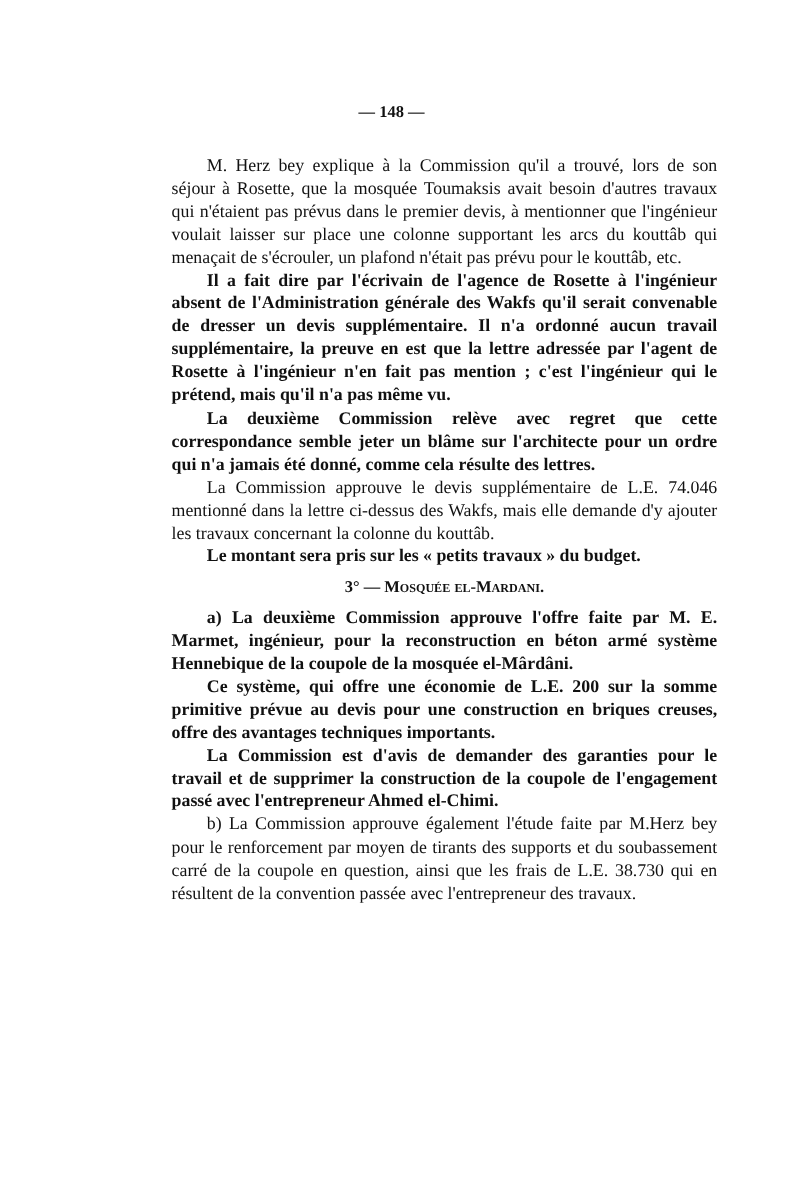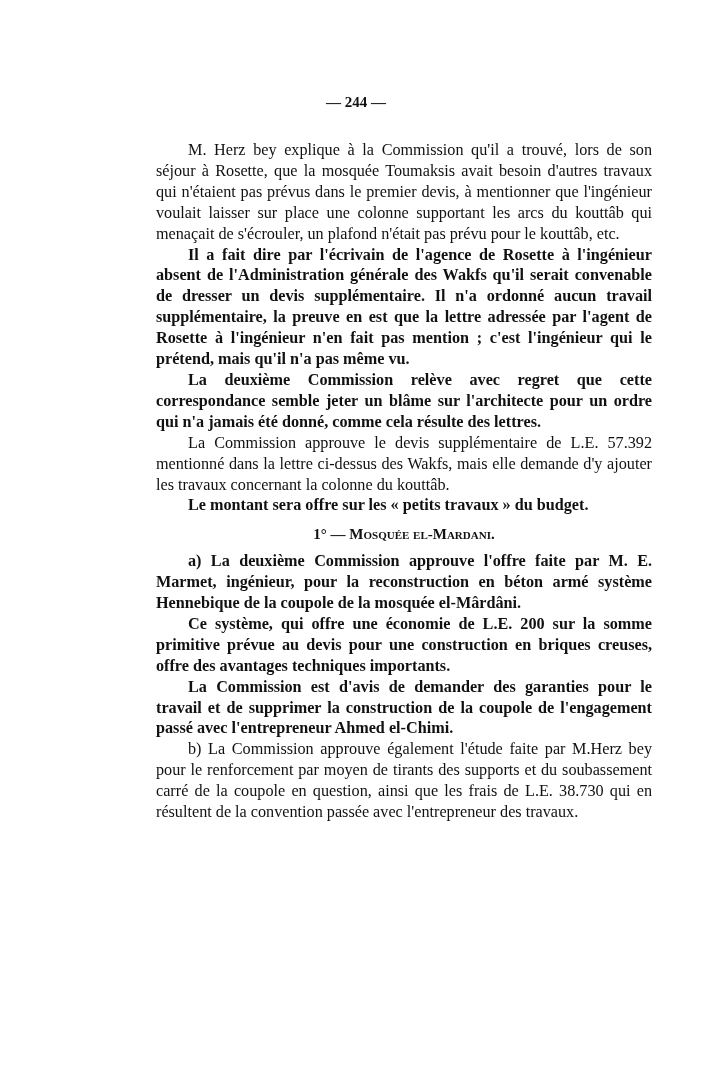--- a/index.html
+++ b/index.html
@@ -13,26 +13,26 @@
           text-align: justify; margin-left: 48px; }
   .body p { margin: 0; text-indent: 32px; }
   .heading { text-align: center !important; text-indent: 0 !important; margin: 8px 0 6px 0 !important;
              font-weight: bold; font-size: 15px; font-variant: small-caps; }
   .b { font-weight: bold; }
 </style>
 </head>
 <body>
 
 <div class="page">
-  <div class="folio">— 244 —</div>
+  <div class="folio">— 148 —</div>
   <div class="body">
     <p>M. Herz bey explique à la Commission qu'il a trouvé, lors de son séjour à Rosette, que la mosquée Toumaksis avait besoin d'autres travaux qui n'étaient pas prévus dans le premier devis, à mentionner que l'ingénieur voulait laisser sur place une colonne supportant les arcs du kouttâb qui menaçait de s'écrouler, un plafond n'était pas prévu pour le kouttâb, etc.</p>
     <p class="b">Il a fait dire par l'écrivain de l'agence de Rosette à l'ingénieur absent de l'Administration générale des Wakfs qu'il serait convenable de dresser un devis supplémentaire. Il n'a ordonné aucun travail supplémentaire, la preuve en est que la lettre adressée par l'agent de Rosette à l'ingénieur n'en fait pas mention ; c'est l'ingénieur qui le prétend, mais qu'il n'a pas même vu.</p>
     <p class="b">La deuxième Commission relève avec regret que cette correspondance semble jeter un blâme sur l'architecte pour un ordre qui n'a jamais été donné, comme cela résulte des lettres.</p>
-    <p>La Commission approuve le devis supplémentaire de L.E. 57.392 mentionné dans la lettre ci-dessus des Wakfs, mais elle demande d'y ajouter les travaux concernant la colonne du kouttâb.</p>
-    <p class="b">Le montant sera offre sur les « petits travaux » du budget.</p>
-    <p class="heading">1° — Mosquée el-Mardani.</p>
+    <p>La Commission approuve le devis supplémentaire de L.E. 74.046 mentionné dans la lettre ci-dessus des Wakfs, mais elle demande d'y ajouter les travaux concernant la colonne du kouttâb.</p>
+    <p class="b">Le montant sera pris sur les « petits travaux » du budget.</p>
+    <p class="heading">3° — Mosquée el-Mardani.</p>
     <p class="b">a) La deuxième Commission approuve l'offre faite par M. E. Marmet, ingénieur, pour la reconstruction en béton armé système Hennebique de la coupole de la mosquée el-Mârdâni.</p>
     <p class="b">Ce système, qui offre une économie de L.E. 200 sur la somme primitive prévue au devis pour une construction en briques creuses, offre des avantages techniques importants.</p>
     <p class="b">La Commission est d'avis de demander des garanties pour le travail et de supprimer la construction de la coupole de l'engagement passé avec l'entrepreneur Ahmed el-Chimi.</p>
     <p>b) La Commission approuve également l'étude faite par M.Herz bey pour le renforcement par moyen de tirants des supports et du soubassement carré de la coupole en question, ainsi que les frais de L.E. 38.730 qui en résultent de la convention passée avec l'entrepreneur des travaux.</p>
   </div>
 </div>
 
 </body></html>

